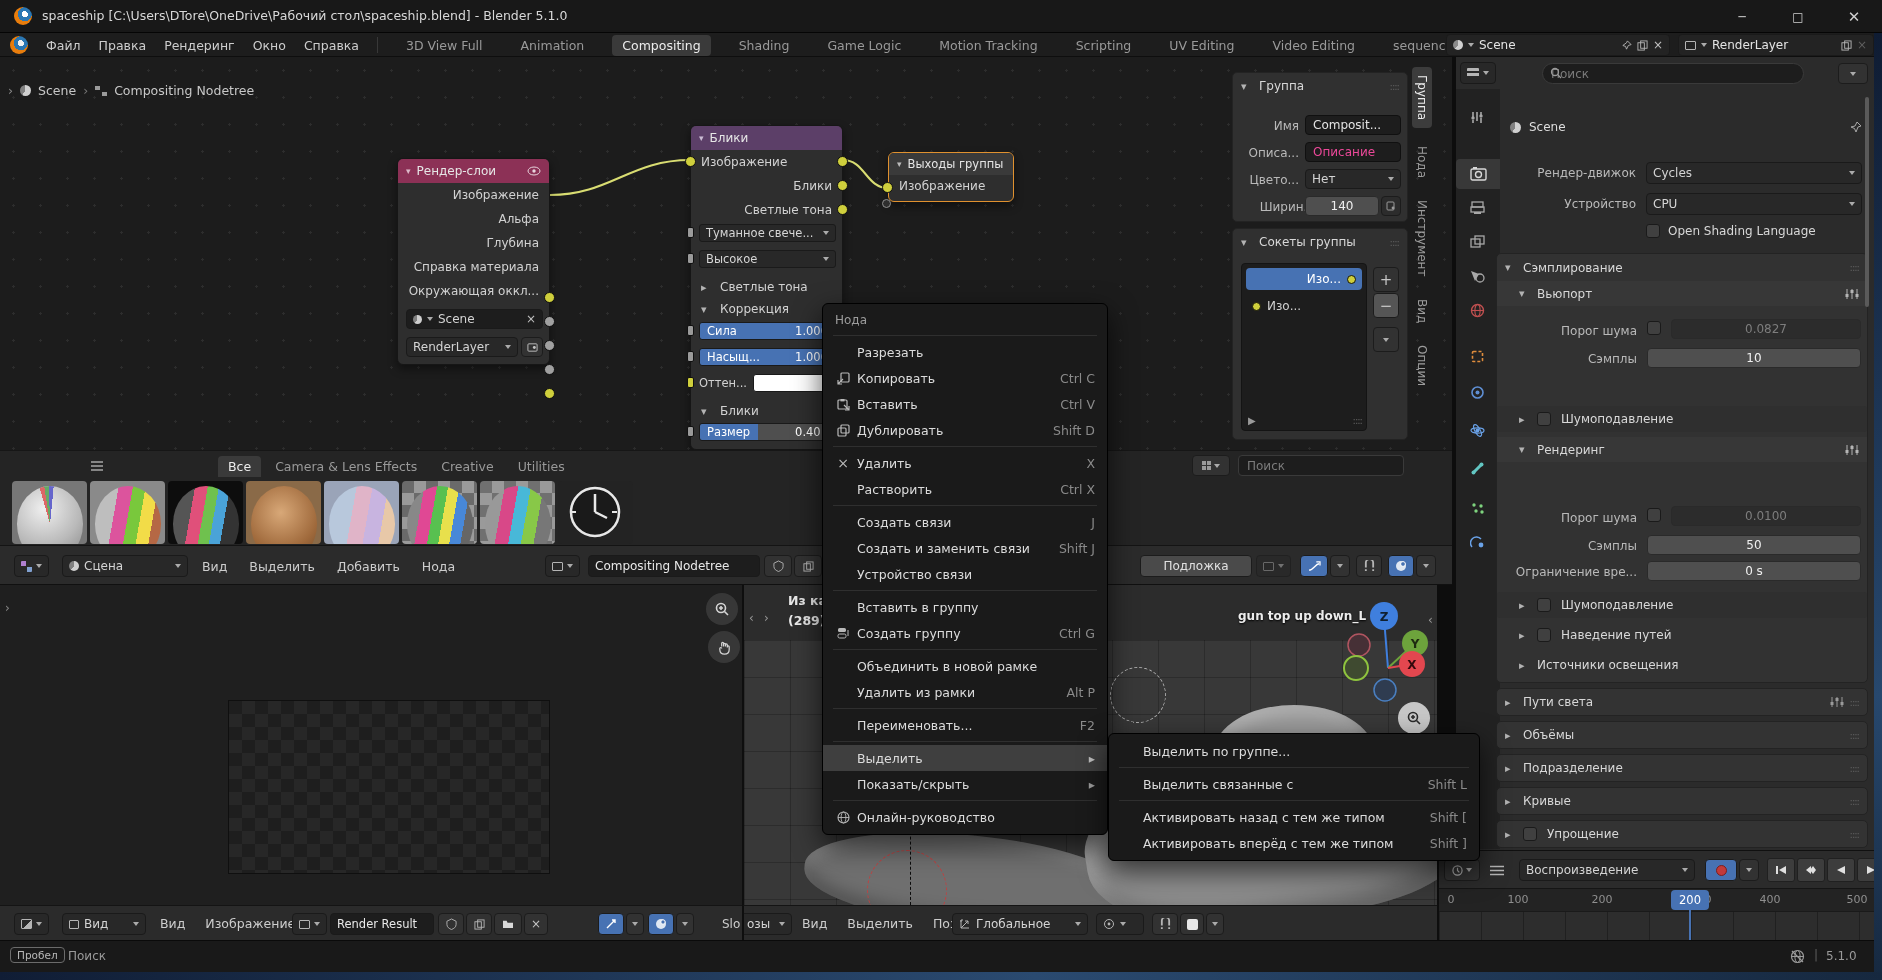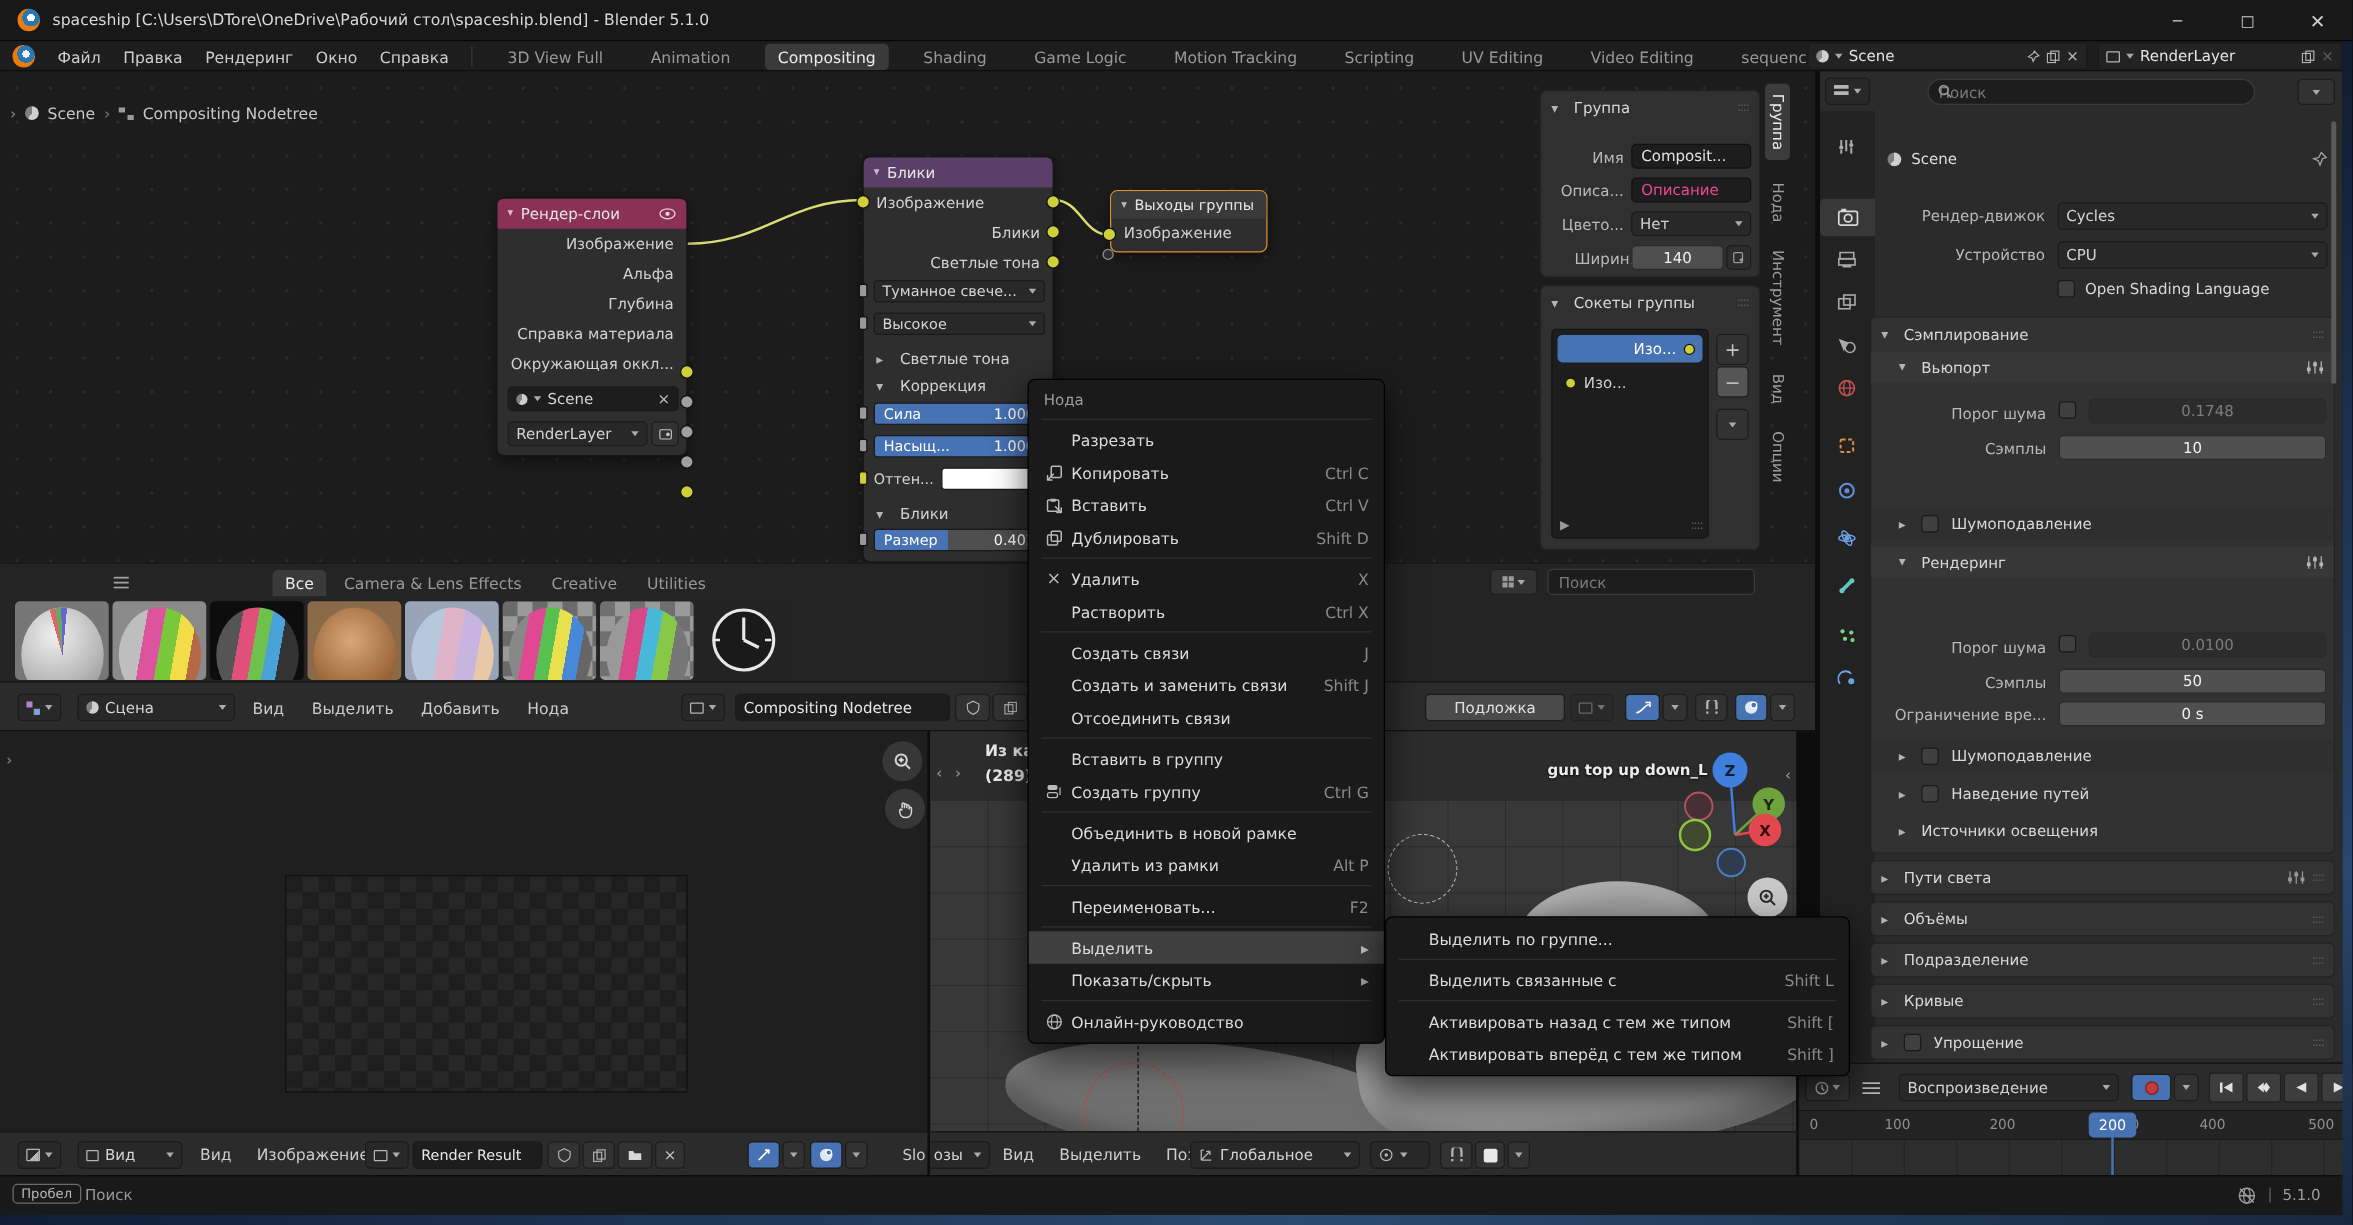--- a/index.html
+++ b/index.html
@@ -701,21 +701,21 @@
         <svg width="14" height="12" viewBox="0 0 14 12">
             <path d="M2 1v10M7 1v10M12 1v10" stroke="#b5b5b5"></path>
             <rect x="0.5" y="6" width="3" height="3" fill="#b5b5b5"></rect>
             <rect x="5.5" y="2" width="3" height="3" fill="#b5b5b5"></rect>
             <rect x="10.5" y="6" width="3" height="3" fill="#b5b5b5"></rect>
           </svg>
       </div>
       <div class="abs plabel" style="left:0;top:70px;width:140px;">Порог шума</div>
       <span class="abs cb" style="left:150px;top:67px;"></span>
       <div class="abs numfield numdis" style="left:174px;top:65px;width:190px;height:20px;">
-          <span>0.1748</span>
+          <span>0.0827</span>
         </div>
       <div class="abs plabel" style="left:0;top:98px;width:140px;">Сэмплы</div>
       <div class="abs numfield" style="left:150px;top:94px;width:214px;height:20px;">
           <span>10</span>
         </div>
       <div class="phead" style="height:26px;margin-top:100px;padding-left:22px;background:#2f2f2f;border-radius:3px;">
         <span class="arrow">▸</span>
           <span class="cb" style="margin-right:4px;"></span>
           <span>Шумоподавление</span>
       </div>
@@ -930,21 +930,21 @@
         <span>Создать связи</span>
         <span class="sc">J</span>
       </div>
     <div class="mi">
         <span class="ic"></span>
         <span>Создать и заменить связи</span>
         <span class="sc">Shift J</span>
       </div>
     <div class="mi">
         <span class="ic"></span>
-        <span>Отсоединить связи</span>
+        <span>Устройство связи</span>
         <span class="sc"></span>
       </div>
     <div class="msep"></div>
     <div class="mi">
         <span class="ic"></span>
         <span>Вставить в группу</span>
         <span class="sc"></span>
       </div>
     <div class="mi">
         <span class="ic">

